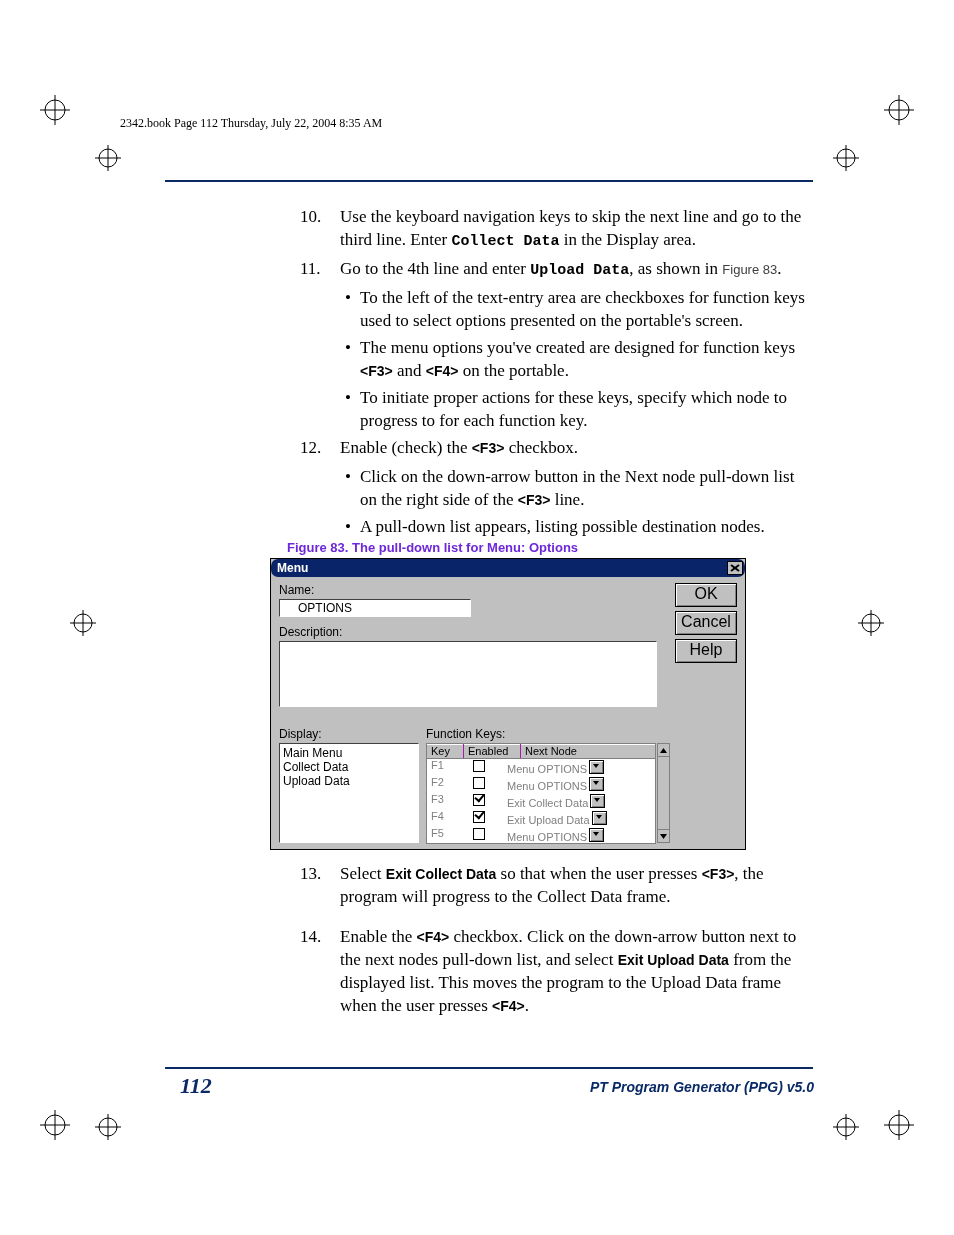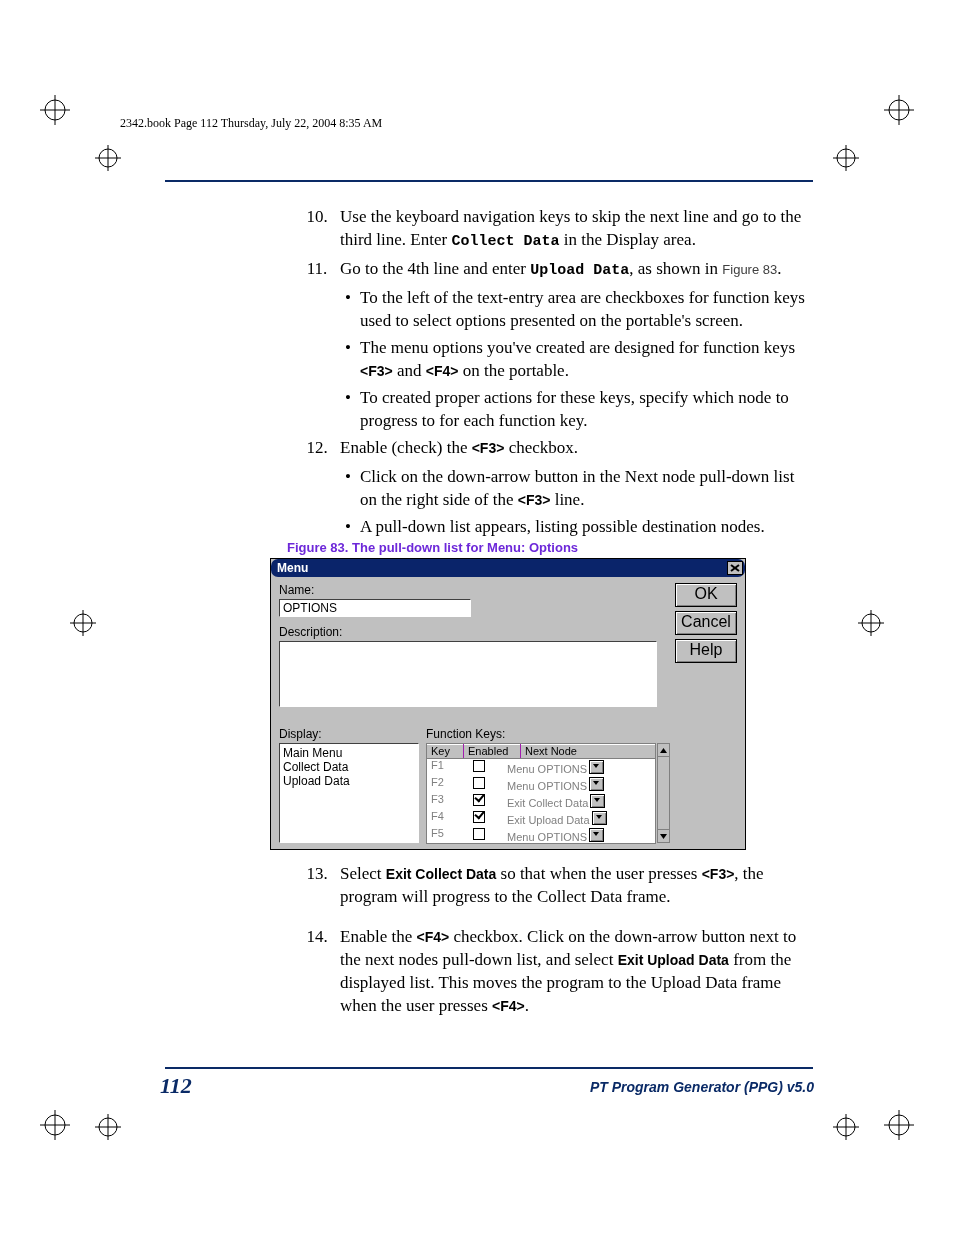--- a/index.html
+++ b/index.html
@@ -11,37 +11,37 @@
   .reg.bl{left:40px;bottom:95px;} .reg.br{right:40px;bottom:95px;}
   .reg.ml{left:70px;top:610px;} .reg.mr{right:70px;top:610px;}
   .reg.ml2{left:95px;top:145px;} .reg.mr2{right:95px;top:145px;}
   .reg.ml3{left:95px;bottom:95px;} .reg.mr3{right:95px;bottom:95px;}
   
   .runhead{position:absolute;left:120px;top:116px;font-family:Georgia,serif;font-size:12px;color:#000;}
   .rule-top{position:absolute;left:165px;top:180px;width:648px;border-top:2px solid #0a2a66;}
   
   .col{position:absolute;left:300px;top:203px;width:510px;font-size:17px;line-height:1.35;}
   .ol-item{display:flex;margin:3px 0 6px;}
-  .ol-num{width:34px;flex:0 0 34px;text-align:center;padding-right:6px;}
+  .ol-num{width:34px;flex:0 0 34px;text-align:left;padding-right:6px;}
   .ol-body{flex:1;}
   .bul-item{display:flex;margin:4px 0 4px 36px;}
   .bul-mark{width:24px;flex:0 0 24px;text-align:center;}
   .monob{font-family:"Courier New",monospace;font-weight:bold;font-size:15px;}
   .sansb{font-family:Arial,Helvetica,sans-serif;font-weight:bold;font-size:14px;}
   .figlink{font-family:Arial,Helvetica,sans-serif;font-size:13px;color:#404040;}
   
   .figcap{position:absolute;left:270px;top:540px;font-family:Liberation Sans, sans-serif;font-weight:bold;font-size:13px;color:#6d28d9;margin-left:17px;}
   
   .dlg{position:absolute;left:270px;top:558px;width:476px;height:292px;font-family:"MS Sans Serif",Tahoma,Arial,sans-serif;font-size:12px;background:#c0c0c0;border:1px solid #000;box-sizing:border-box;}
   .dlg .titlebar{height:18px;background:#0a246a;color:#fff;display:flex;align-items:center;justify-content:space-between;padding:0 2px 0 6px;font-weight:bold;font-size:12px;border-radius:7px;}
   .dlg .closebox{width:16px;height:14px;background:#c0c0c0;border:1px solid #000;box-sizing:border-box;display:flex;align-items:center;justify-content:center;}
   .dlg .closebox svg{display:block;}
   .dlg .form{position:relative;height:calc(100% - 18px);}
   .dlg .lbl{position:absolute;font-size:12px;}
-  .dlg .inp{position:absolute;background:#fff;border:1px solid #7a7a7a;box-sizing:border-box;font-family:inherit;font-size:12px;padding:1px 3px;}
+  .dlg .inp{position:absolute;background:#fff;border:1px solid #7a7a7a;box-sizing:border-box;font-family:inherit;font-size:12px;padding:1px 18px;}
   .dlg .inp.sunken{border-top:1px solid #404040;border-left:1px solid #404040;border-right:1px solid #fff;border-bottom:1px solid #fff;}
   .dlg .textarea{position:absolute;background:#fff;border-top:1px solid #404040;border-left:1px solid #404040;border-right:1px solid #fff;border-bottom:1px solid #fff;box-sizing:border-box;}
   .dlg .btn{position:absolute;width:60px;height:22px;background:#c0c0c0;border:1px solid #000;box-shadow:inset 1px 1px 0 #fff,inset -1px -1px 0 #808080;font-size:16px;text-align:center;line-height:20px;cursor:default;}
   .dlg .fkarea{position:absolute;left:155px;top:166px;width:230px;height:100px;}
   .dlg .fkhead{display:flex;border:1px solid #808080;background:#c0c0c0;}
   .dlg .fkhead>div{border-right:1px solid #a21caf;padding:1px 4px;font-size:11px;box-shadow:inset 0 1px 0 #fff;}
   .dlg .fkhead>div:last-child{border-right:0;}
   .dlg .fkrows{border:1px solid #808080;border-top:0;background:#fff;font-size:11px;max-height:84px;overflow:hidden;}
   .dlg .fkrow{display:flex;line-height:13px;}
   .dlg .fkrow>div{padding:0 4px;color:#808080;}
@@ -52,21 +52,21 @@
   .dlg .chk.on::after{content:"";position:absolute;left:1px;top:-1px;width:7px;height:4px;border-left:2px solid #000;border-bottom:2px solid #000;transform:rotate(-50deg);}
   .dlg .dd{display:inline-block;width:13px;height:12px;background:#c0c0c0;border:1px solid #000;box-shadow:inset 1px 1px 0 #fff,inset -1px -1px 0 #808080;position:relative;top:1px;margin-left:2px;}
   .dlg .dd::after{content:"";position:absolute;left:3px;top:3px;border-left:3px solid transparent;border-right:3px solid transparent;border-top:4px solid #000;}
   .dlg .sb{position:absolute;width:13px;background:#c0c0c0;border:1px solid #808080;box-sizing:border-box;}
   .dlg .sb .ar{height:12px;background:#c0c0c0;border-bottom:1px solid #808080;display:flex;align-items:center;justify-content:center;}
   .dlg .sb .ar:last-child{border-bottom:0;border-top:1px solid #808080;}
   
   .col2{position:absolute;left:300px;top:860px;width:510px;font-size:17px;line-height:1.35;}
   
   .rule-bot{position:absolute;left:165px;bottom:166px;width:648px;border-top:2px solid #0a2a66;}
-  .pagenum{position:absolute;left:160px;bottom:136px;font-family:Georgia,serif;font-weight:bold;font-style:italic;font-size:22px;color:#0a2a66;}
+  .pagenum{position:absolute;left:180px;bottom:136px;font-family:Georgia,serif;font-weight:bold;font-style:italic;font-size:22px;color:#0a2a66;}
   .foottitle{position:absolute;right:140px;bottom:140px;font-family:Arial,Helvetica,sans-serif;font-weight:bold;font-style:italic;font-size:14px;color:#0a2a66;}
 </style>
 </head>
 <body>
 <div class="page">
 
 <div class="reg tl">
       <svg width="30" height="30">
         <circle cx="15" cy="15" r="10" fill="none" stroke="#000"></circle>
         <line x1="0" y1="15" x2="30" y2="15" stroke="#000"></line>
@@ -152,21 +152,21 @@
   <div class="bul-item">
         <div class="bul-mark">•</div>
         <div>To the left of the text-entry area are checkboxes for function keys used to select options presented on the portable's screen.</div>
       </div>
   <div class="bul-item">
         <div class="bul-mark">•</div>
         <div><span>The menu options you've created are designed for function keys </span><span class="sansb">&lt;F3&gt;</span><span> and </span><span class="sansb">&lt;F4&gt;</span><span> on the portable.</span></div>
       </div>
   <div class="bul-item">
         <div class="bul-mark">•</div>
-        <div>To created proper actions for these keys, specify which node to progress to for each function key.</div>
+        <div>To initiate proper actions for these keys, specify which node to progress to for each function key.</div>
       </div>
   <div class="ol-item">
     <div class="ol-num">12.</div>
     <div class="ol-body"><span>Enable (check) the </span><span class="sansb">&lt;F3&gt;</span><span> checkbox.</span></div>
   </div>
   <div class="bul-item">
         <div class="bul-mark">•</div>
         <div><span>Click on the down-arrow button in the Next node pull-down list on the right side of the </span><span class="sansb">&lt;F3&gt;</span><span> line.</span></div>
       </div>
   <div class="bul-item">

